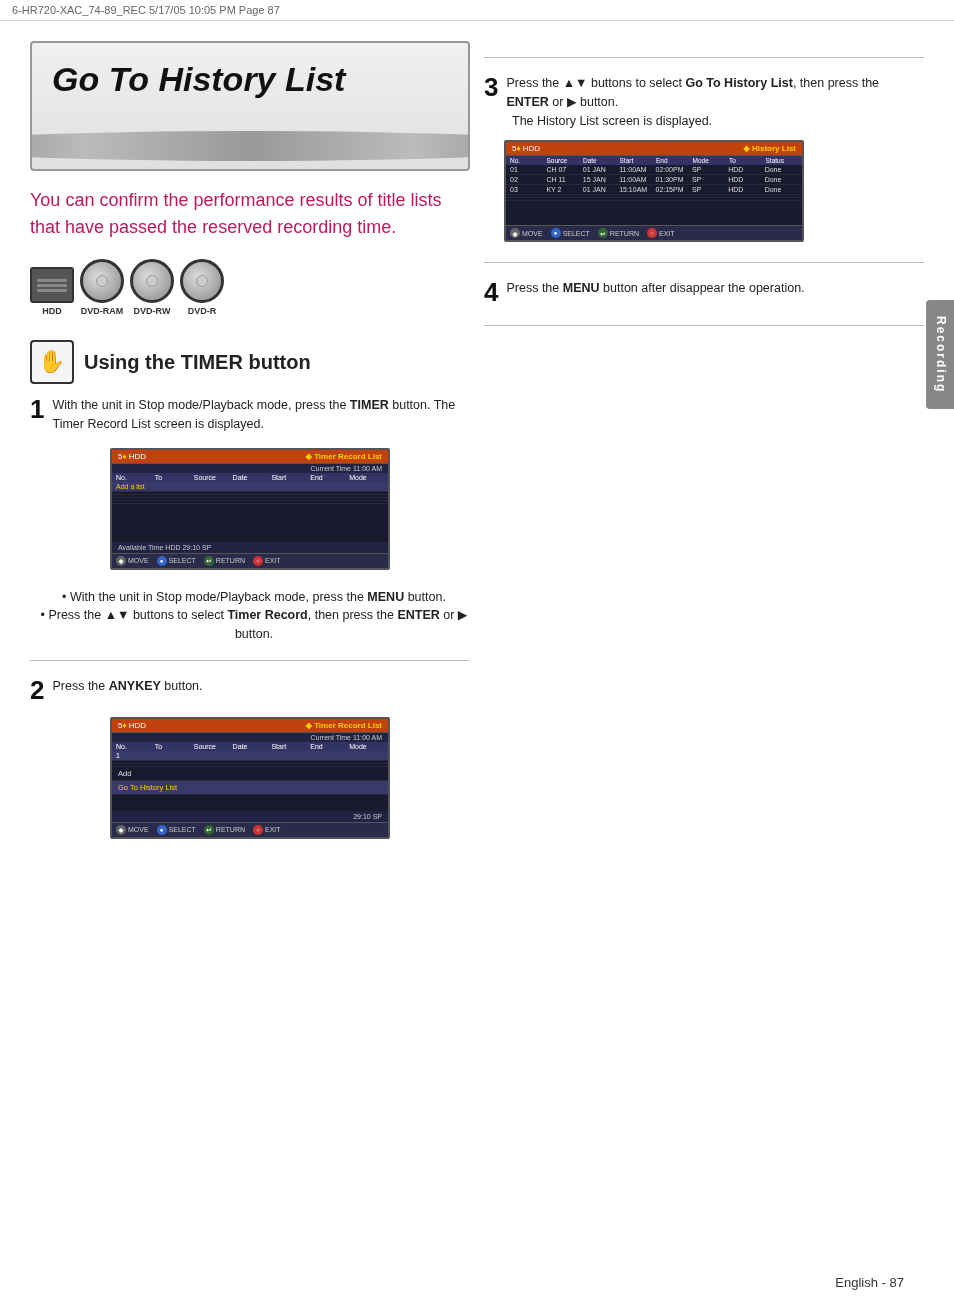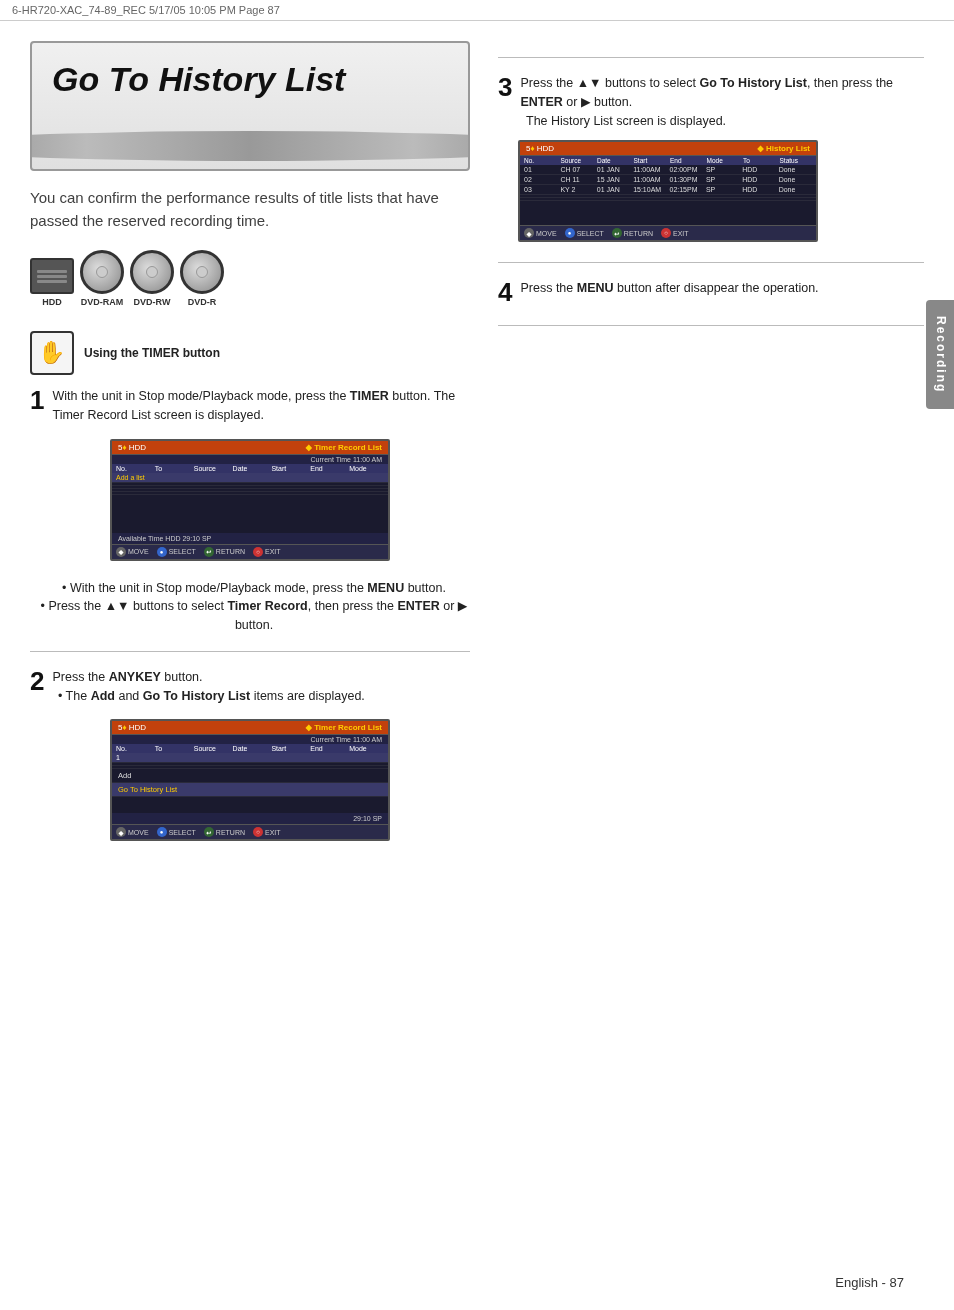--- a/index.html
+++ b/index.html
@@ -21,21 +21,21 @@
       font-size: 11px;
       color: #666;
       display: flex;
       justify-content: space-between;
     }
 
     
     .main-content {
       display: flex;
       padding: 20px 30px;
-      gap: 28px;
+      gap: 14px;
     }
 
     
     .left-col {
       width: 440px;
       flex-shrink: 0;
     }
 
     
     .right-col {
@@ -67,24 +67,24 @@
       bottom: 8px;
       left: 0;
       right: 0;
       height: 30px;
       background: linear-gradient(to right, #888, #bbb, #999, #bbb, #888);
       border-radius: 50%;
       transform: scaleX(1.5);
     }
 
     .description {
-      font-size: 15px;
+      font-size: 18px;
       line-height: 1.5;
       margin-bottom: 18px;
-      color: #404040;
+      color: #be185d;
     }
 
     
     .icons-row {
       display: flex;
       gap: 6px;
       margin-bottom: 24px;
       align-items: flex-end;
     }
     .icon-item {
@@ -147,21 +147,21 @@
       height: 44px;
       border: 2px solid #333;
       border-radius: 4px;
       background: #f5f5f5;
       display: flex;
       align-items: center;
       justify-content: center;
       font-size: 22px;
     }
     .timer-title {
-      font-size: 12px;
+      font-size: 20px;
       font-weight: bold;
     }
 
     
     .step-num {
       font-size: 26px;
       font-weight: 900;
       color: #111;
       float: left;
       margin-right: 8px;
@@ -487,21 +487,20 @@
     <div style="font-size:12.5px;line-height:1.5;padding-left:8px;text-align:center;">
       <div>• <span>With the unit in Stop mode/Playback mode, press the </span><b>MENU</b><span> button.</span></div>
       <div>• <span>Press the ▲▼ buttons to select </span><b>Timer Record</b><span>, then press the </span><b>ENTER</b><span> or ▶ button.</span></div>
     </div>
 
     <hr class="divider">
 
     <div class="step-text">
       <span class="step-num">2</span>
       Press the <b>ANYKEY</b><span> button.</span><br>
-      <span style="padding-left:28px;display:block;">• The <b>Add</b><span> and </span><b>Go To History List</b><span> items are displayed.</span></span>
     </div>
 
     <div class="screen-mockup">
       <div class="screen-header">
         <span>5<span class="diamond">♦</span> HDD</span>
         <span class="screen-header-title">◆ <span>Timer Record List</span></span>
       </div>
       <div class="screen-subheader">
         <span></span>
         <span>Current Time 11:00 AM</span>

